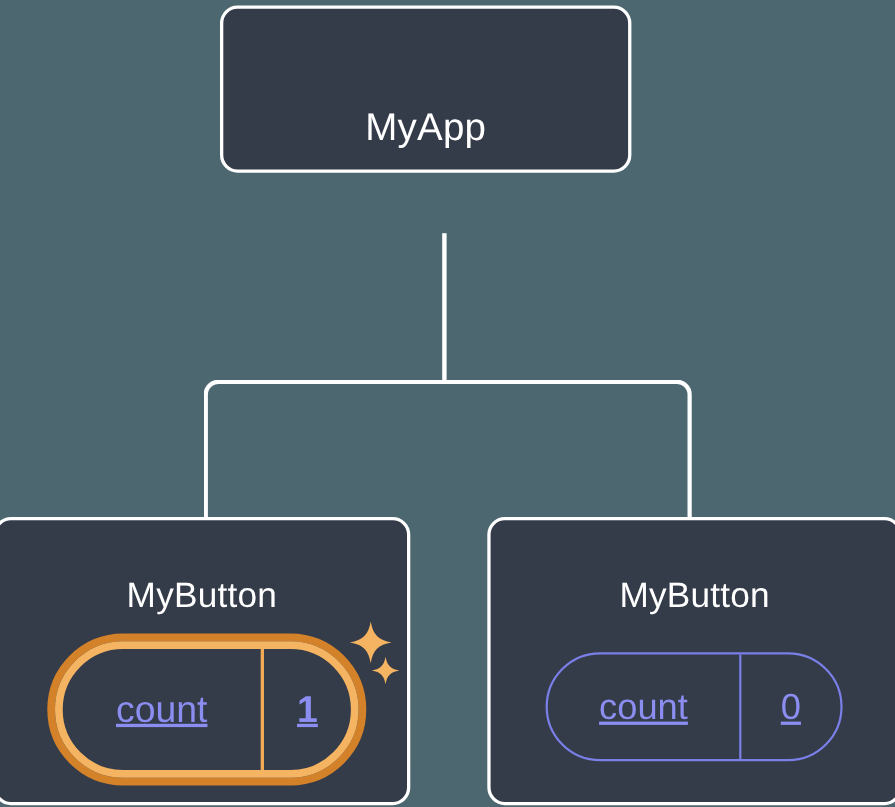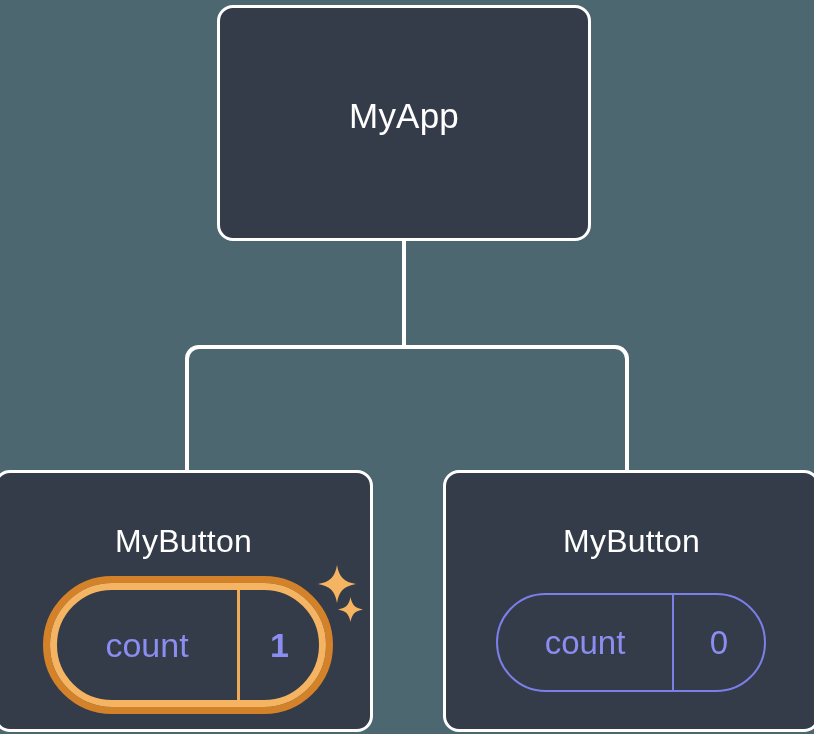--- a/index.html
+++ b/index.html
@@ -31,24 +31,24 @@
     left: 0;
     right: 0;
     text-align: center;
     color: #ffffff;
     font-weight: 400;
     letter-spacing: 0.2px;
     white-space: nowrap;
   }
 
   #node-app {
-    left: 217px;
+    left: 200px;
     top: 5px;
     width: 374px;
-    height: 236px;
+    height: 152px;
   }
   #node-app .node-title {
     top: 88px;
     font-size: 35px;
   }
 
   #node-btn-left {
     left: -6px;
     top: 470px;
     width: 379px;
@@ -94,20 +94,21 @@
     position: absolute;
     box-sizing: border-box;
     display: flex;
     align-items: stretch;
   }
   .pill-name, .pill-value {
     display: flex;
     align-items: center;
     justify-content: center;
     white-space: nowrap;
+    text-decoration: underline;
   }
 
   
   .pill-plain {
     border: 2px solid #7b7fe8;
     border-radius: 999px;
   }
   .pill-plain .pill-name {
     flex: 0 0 174px;
     color: #8b8ef0;

